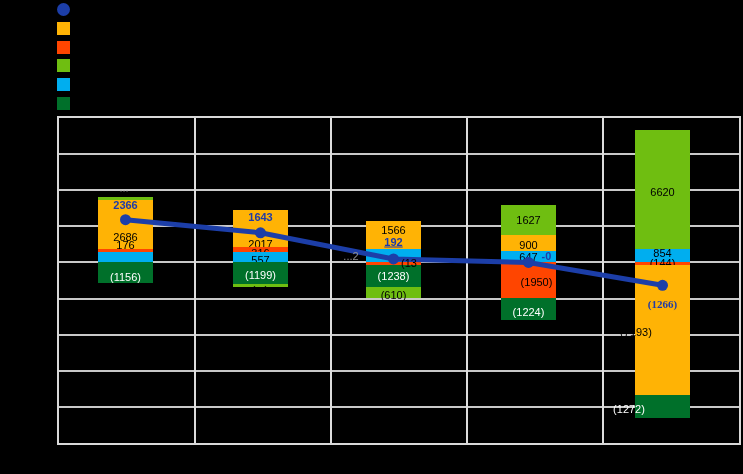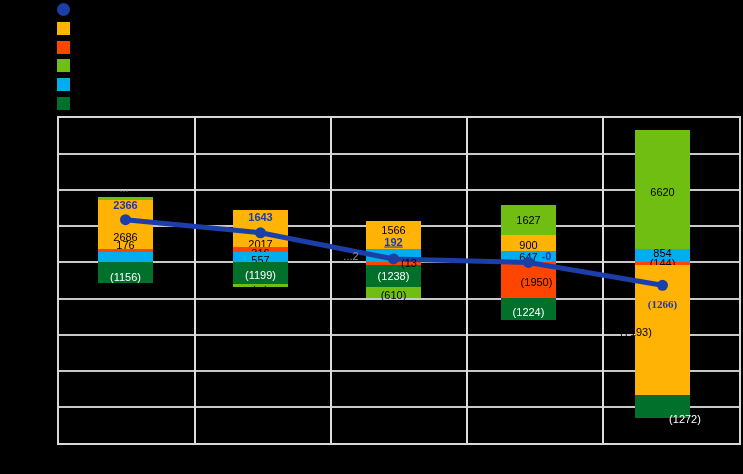--- a/index.html
+++ b/index.html
@@ -104,21 +104,21 @@
         <div class="lbl" style="left: 469.5px; top: 193.703px; color: rgb(255, 255, 255);">(1224)</div>
         <div class="seg" style="left: 576px; top: 11.8625px; width: 55px; height: 119.528px; background: rgb(111, 190, 17);"></div>
         <div class="lbl" style="left: 603.5px; top: 73.6264px; color: rgb(0, 0, 0);">6620</div>
         <div class="seg" style="left: 576px; top: 131.39px; width: 55px; height: 13.0542px; background: rgb(0, 174, 239);"></div>
         <div class="lbl" style="left: 603.5px; top: 134.917px; color: rgb(0, 0, 0);">854</div>
         <div class="seg" style="left: 576px; top: 144.444px; width: 55px; height: 2.6px; background: rgb(255, 69, 0);"></div>
         <div class="lbl" style="left: 603.5px; top: 144.744px; color: rgb(0, 0, 0); text-decoration: underline;">(144)</div>
         <div class="seg" style="left: 576px; top: 147.044px; width: 55px; height: 129.874px; background: rgb(255, 179, 5);"></div>
         <div class="lbl" style="left: 577px; top: 213.981px; color: rgb(0, 0, 0);">(7193)</div>
         <div class="seg" style="left: 576px; top: 276.918px; width: 55px; height: 22.9667px; background: rgb(0, 112, 42);"></div>
-        <div class="lbl" style="left: 626px; top: 291.401px; color: rgb(255, 255, 255); margin-top: 10px;">(1272)</div>
+        <div class="lbl" style="left: 570px; top: 291.401px; color: rgb(255, 255, 255);">(1272)</div>
         <svg class="lineplot" width="680" height="325">
           <polyline points="66.5,101.725 201.5,114.77916666666665 334.5,140.97777777777776 469.5,144.44444444444443 603.5,167.30277777777775" fill="none" stroke="#1C3EA8" stroke-width="5"></polyline>
           <circle cx="66.5" cy="101.725" r="5.5" fill="#1C3EA8"></circle>
           <circle cx="201.5" cy="114.77916666666665" r="5.5" fill="#1C3EA8"></circle>
           <circle cx="334.5" cy="140.97777777777776" r="5.5" fill="#1C3EA8"></circle>
           <circle cx="469.5" cy="144.44444444444443" r="5.5" fill="#1C3EA8"></circle>
           <circle cx="603.5" cy="167.30277777777775" r="5.5" fill="#1C3EA8"></circle>
         </svg>
         <div class="lbl bold" style="left: 66.5px; top: 86.725px; color: rgb(31, 59, 168);">2366</div>
         <div class="lbl bold" style="left: 201.5px; top: 98.7792px; color: rgb(31, 59, 168);">1643</div>

